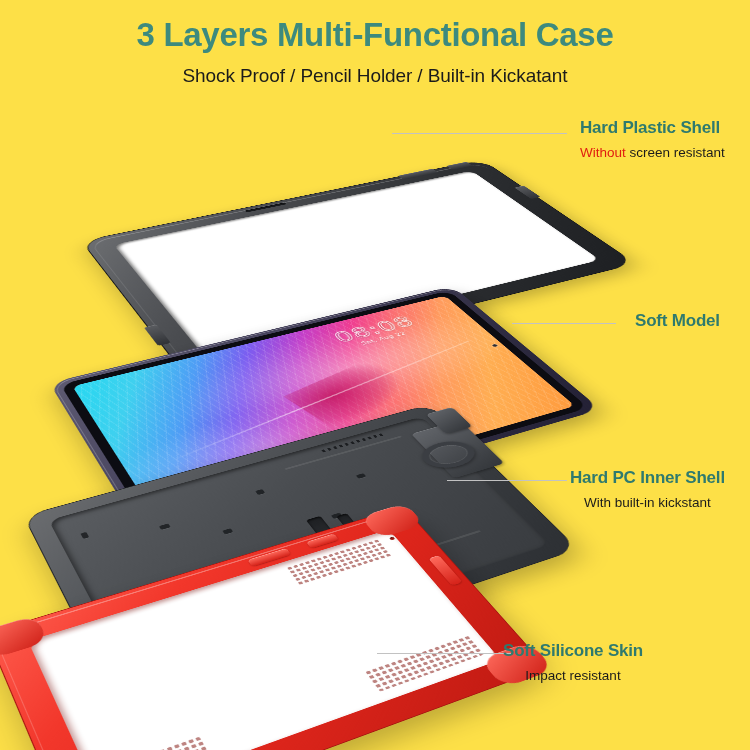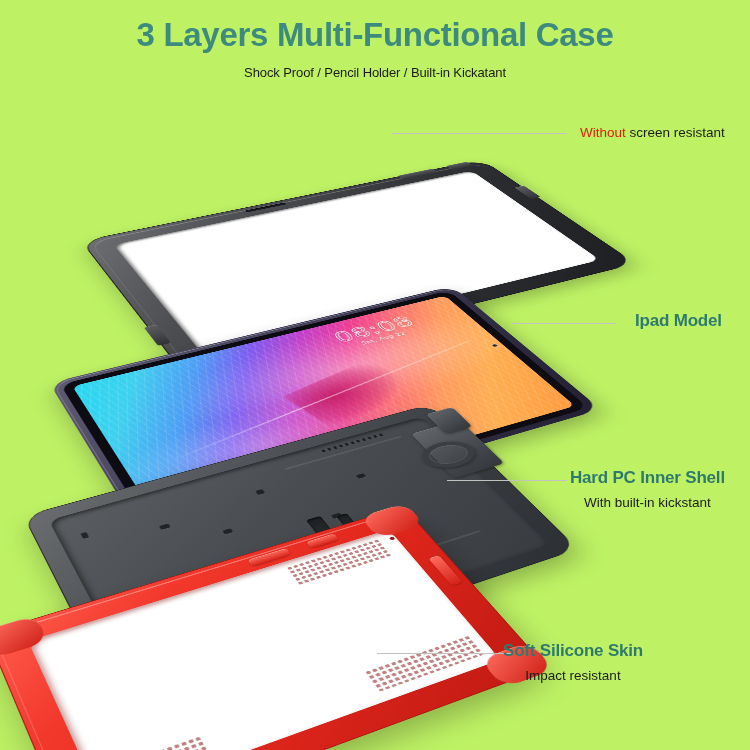--- a/index.html
+++ b/index.html
@@ -13,21 +13,21 @@
     height: 750px;
     overflow: hidden;
     font-family: "Liberation Sans", sans-serif;
     position: relative;
   }
 
   #page {
     position: relative;
     width: 750px;
     height: 750px;
-    background: #bef264;
+    background: #fde047;
     overflow: hidden;
   }
 
   
   .header {
     position: absolute;
     top: 0; left: 0;
     width: 750px;
     text-align: center;
     z-index: 60;
@@ -38,21 +38,21 @@
     font-size: 33px;
     font-weight: bold;
     letter-spacing: -0.3px;
     color: #3d8a7e;
     font-family: "Liberation Sans", sans-serif;
     line-height: 1.15;
   }
   .subtitle {
     margin: 0;
     padding-top: 11px;
-    font-size: 13px;
+    font-size: 19px;
     font-weight: normal;
     color: #1b1b1b;
     letter-spacing: -0.1px;
   }
 
   
   .callout {
     position: absolute;
     z-index: 70;
     text-align: left;
@@ -508,27 +508,28 @@
     </div>
 
   </div>
 
   <div class="leader" style="left:392px; top:133px; width:175px;"></div>
   <div class="leader" style="left:512px; top:323px; width:104px;"></div>
   <div class="leader" style="left:447px; top:480px; width:120px;"></div>
   <div class="leader" style="left:377px; top:653px; width:134px;"></div>
 
   <div class="callout" id="co-1" style="left:580px; top:118px;">
+    <span class="cl-title">Hard Plastic Shell</span>
     <span class="cl-sub">
       <span class="emph">Without</span><span> screen resistant</span>
     </span>
   </div>
 
   <div class="callout" id="co-2" style="left:635px; top:311px;">
-    <span class="cl-title">Ipad Model</span>
+    <span class="cl-title">Soft Model</span>
   </div>
 
   <div class="callout centered" id="co-3" style="left:570px; top:468px;">
     <span class="cl-title">Hard PC Inner Shell</span>
     <span class="cl-sub">With built-in kickstant</span>
   </div>
 
   <div class="callout centered" id="co-4" style="left:503px; top:641px;">
     <span class="cl-title">Soft Silicone Skin</span>
     <span class="cl-sub">Impact resistant</span>

